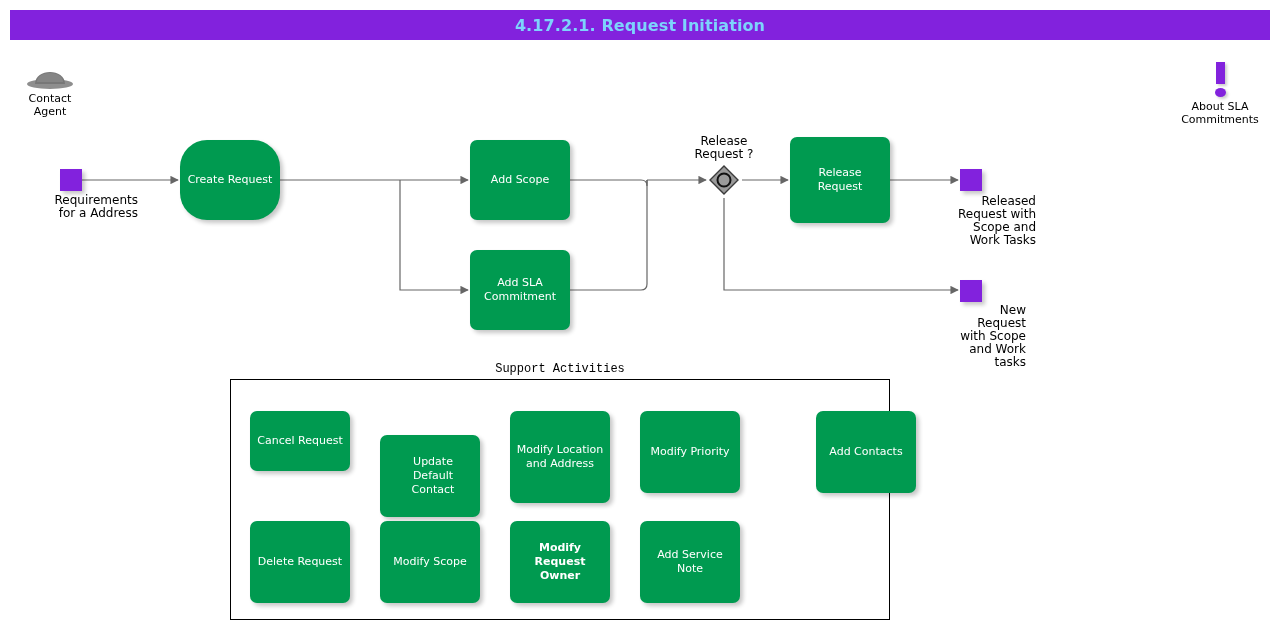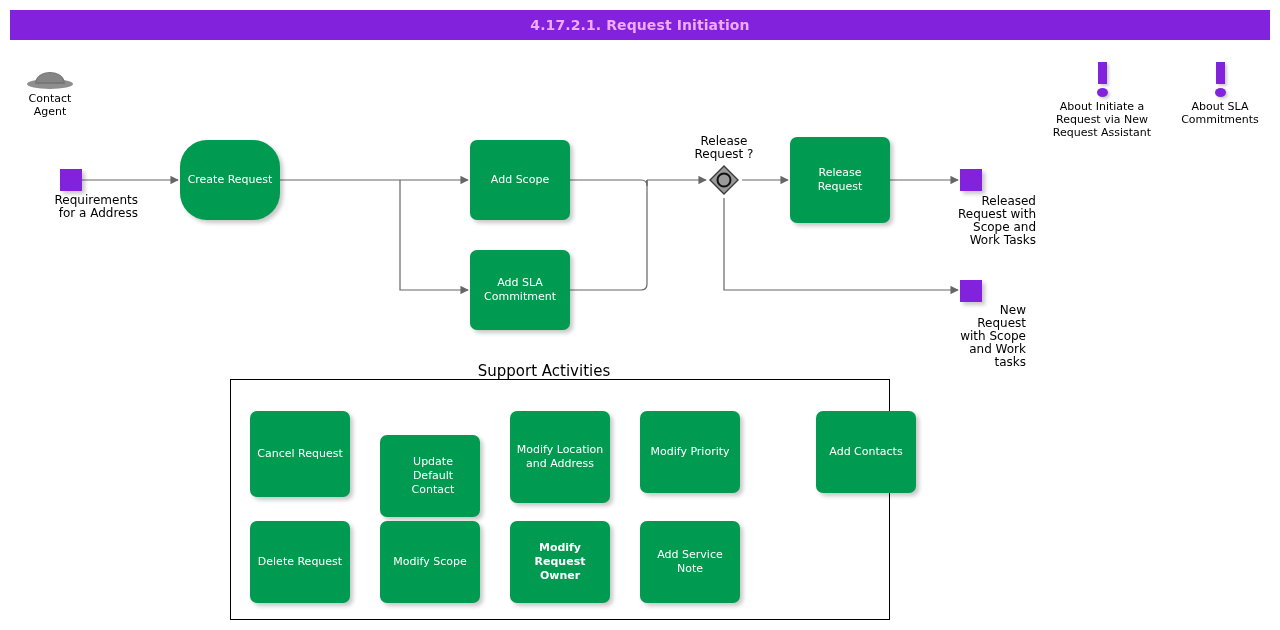--- a/index.html
+++ b/index.html
@@ -20,22 +20,22 @@
   .title-bar {
     position: absolute;
     left: 10px; top: 10px;
     width: 1260px; height: 30px;
     background: #8222DD;
     display: flex;
     align-items: center;
     justify-content: center;
   }
   .title-bar .title-text {
-    color: #f0abfc;
-    font-size: 14px;
+    color: #7dd3fc;
+    font-size: 16px;
     font-weight: bold;
     letter-spacing: 0.1px;
   }
 
   
   #wires {
     position: absolute;
     left: 0; top: 0;
     width: 1280px; height: 630px;
     pointer-events: none;
@@ -130,25 +130,26 @@
   
   .support-group {
     position: absolute;
     left: 230px; top: 379px;
     width: 660px; height: 241px;
     border: 1px solid #000000;
     background: transparent;
   }
   .support-caption {
     position: absolute;
-    left: 214px; top: 362px;
+    left: 230px; top: 362px;
     width: 660px;
     text-align: center;
-    font-size: 15px;
-    color: #000000;
+    font-size: 12px;
+    color: #000000;
+    font-family: Liberation Mono, monospace;
   }
 </style>
 </head>
 <body>
 
 <div id="canvas">
 
   <div class="title-bar">
     <span class="title-text">4.17.2.1. Request Initiation</span>
   </div>
@@ -243,47 +244,36 @@
 
   <div class="marker" style="left:960px; top:280px;"></div>
   <div class="marker-label" style="left:916px; top:304px; width:110px;">
     <div>New</div>
     <div>Request</div>
     <div>with Scope</div>
     <div>and Work</div>
     <div>tasks</div>
   </div>
 
-  <div class="notice" style="left:1032px; top:62px; width:140px;">
-    <div class="notice-icon">
-      <div class="notice-bar"></div>
-      <div class="notice-dot"></div>
-    </div>
-    <div class="notice-label">
-      <div>About Initiate a</div>
-      <div>Request via New</div>
-      <div>Request Assistant</div>
-    </div>
-  </div>
 
   <div class="notice" style="left:1160px; top:62px; width:120px;">
     <div class="notice-icon">
       <div class="notice-bar"></div>
       <div class="notice-dot"></div>
     </div>
     <div class="notice-label">
       <div>About SLA</div>
       <div>Commitments</div>
     </div>
   </div>
 
   <div class="support-caption">Support Activities</div>
   <div class="support-group"></div>
 
-  <div class="activity" style="left:250px; top:411px; width:100px; height:86px;">
+  <div class="activity" style="left:250px; top:411px; width:100px; height:60px;">
     <span>Cancel Request</span>
   </div>
   <div class="activity" style="left:380px; top:435px; width:100px; height:82px;padding-left:12px;">
     <span>
       <span style="display:block">Update Default</span>
       <span style="display:block">Contact</span>
     </span>
   </div>
   <div class="activity" style="left:510px; top:411px; width:100px; height:92px;">
     <span>

